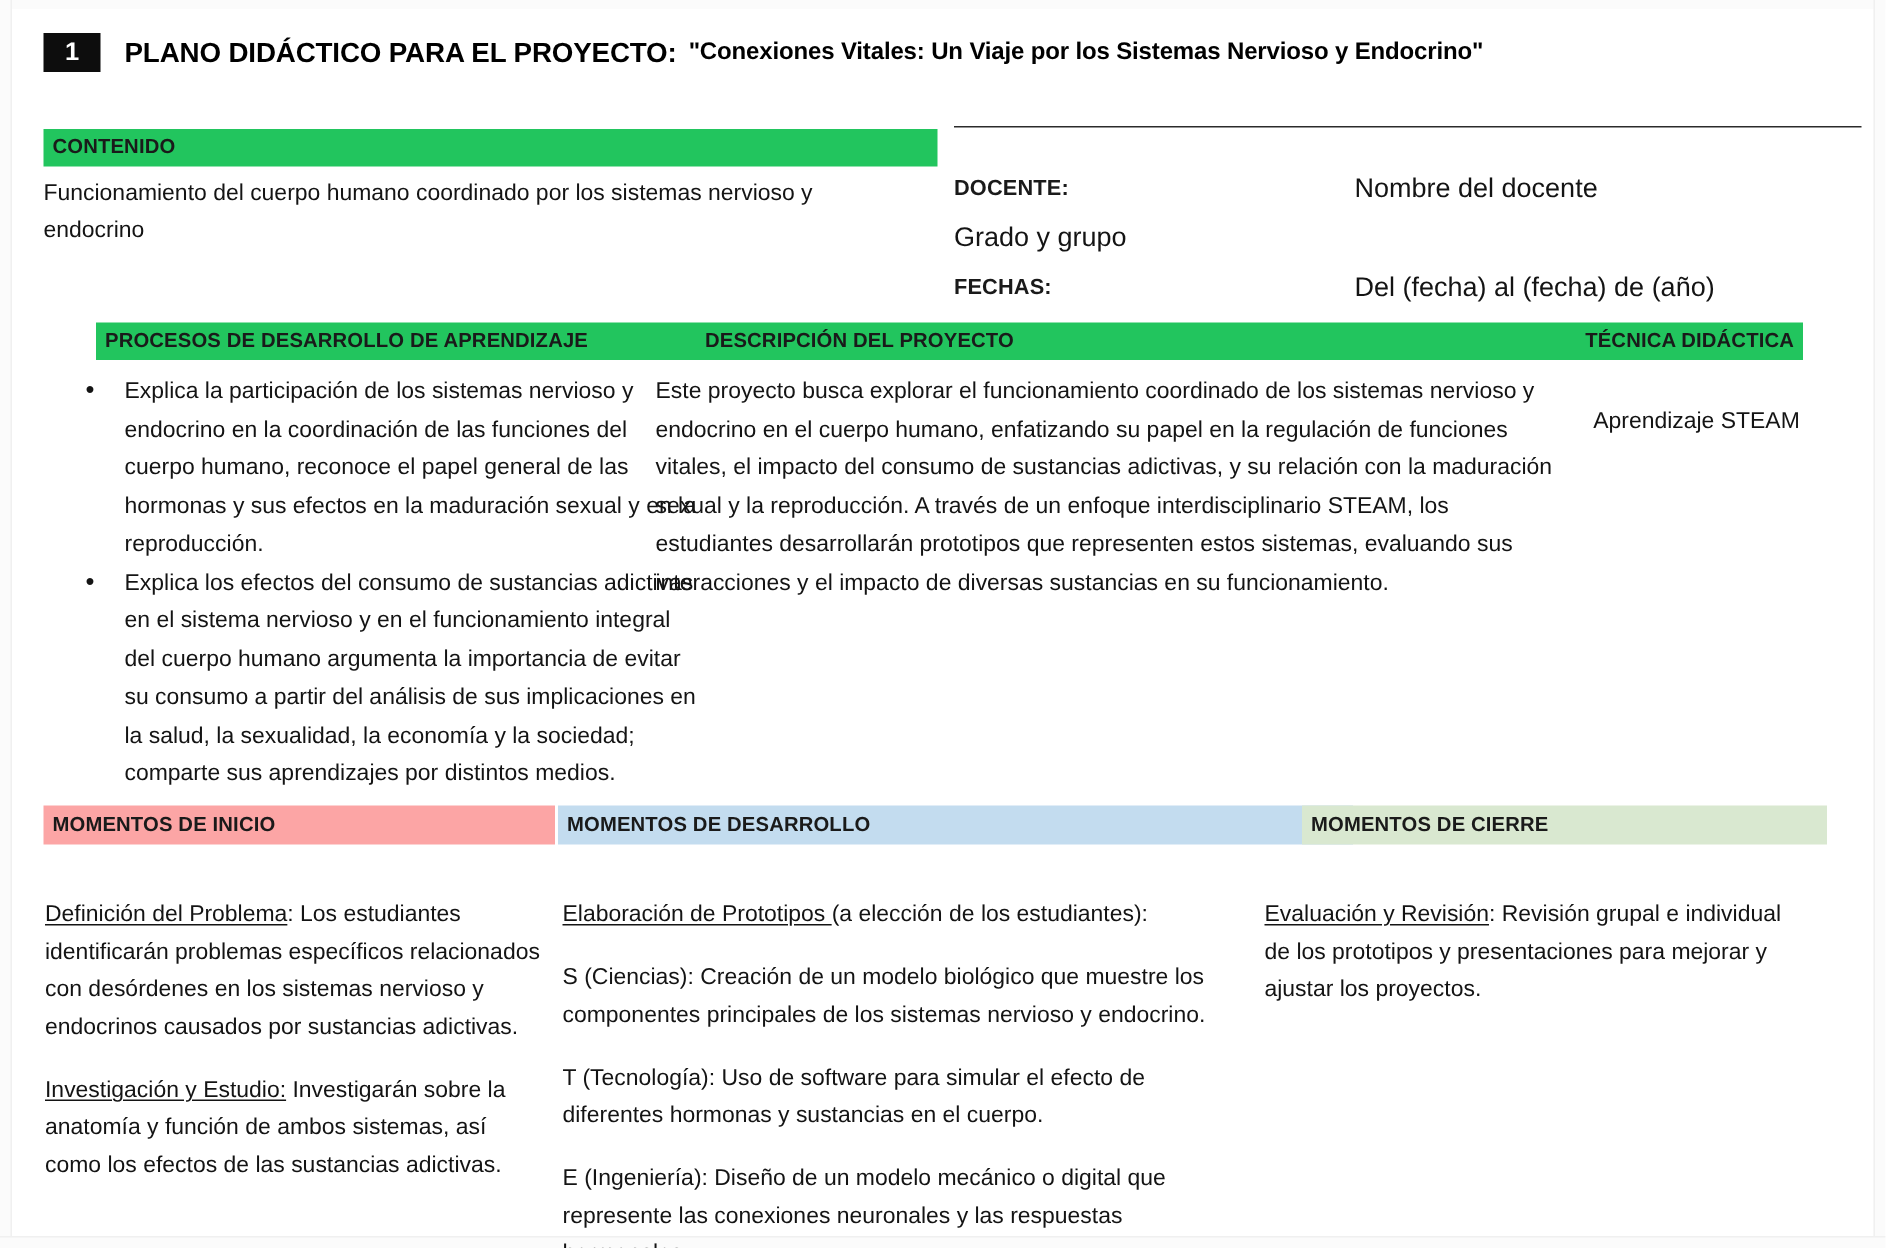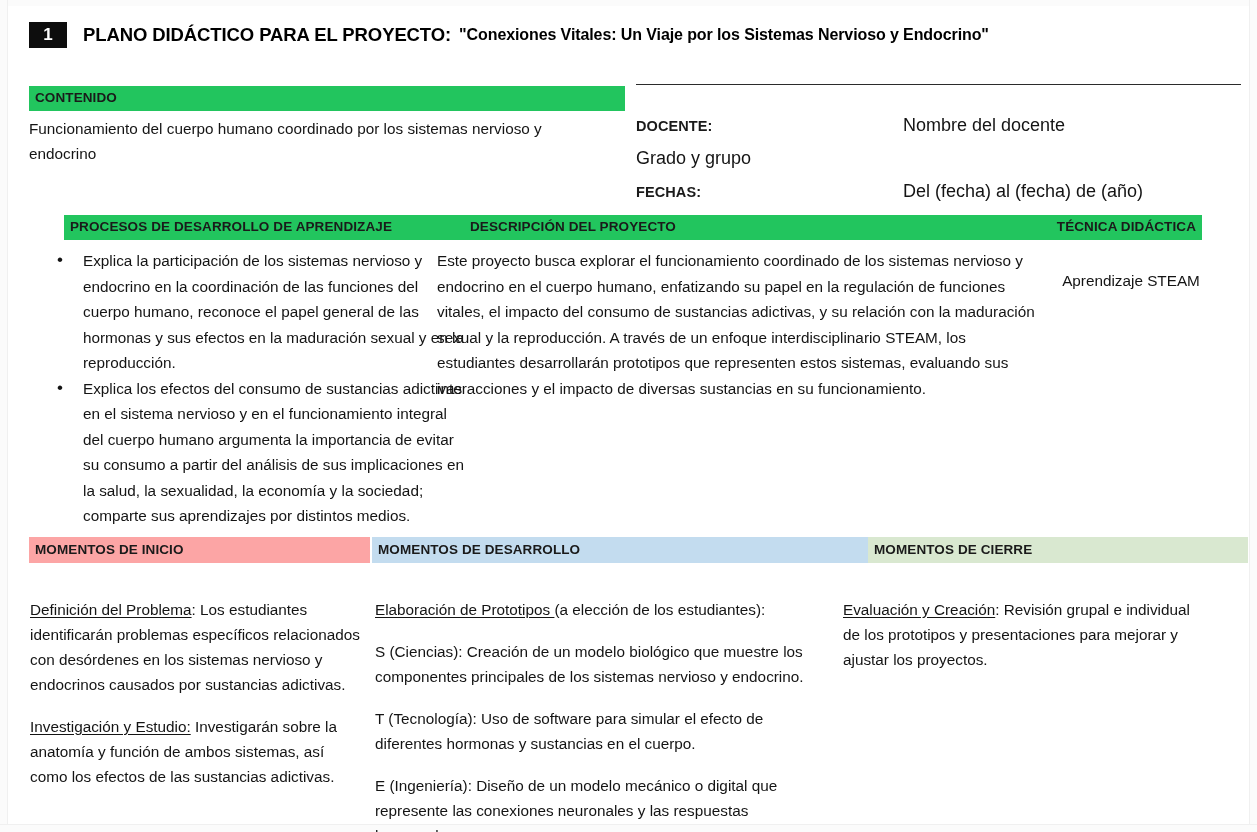--- a/index.html
+++ b/index.html
@@ -189,21 +189,21 @@
 
   
   .mom-bars { position: absolute; left: 29px; top: 537px; height: 26px; width: 1189px; }
   .mom-bar { position: absolute; top: 0; height: 26px; }
   .mom-bar span {
     position: absolute; left: 6px; top: 5px;
     font-size: 13.5px; font-weight: bold; color: #1a1a1a; letter-spacing: 0.1px;
   }
   .mom-inicio    { left: 0px;   width: 341px; background: #fca5a5; }
   .mom-desarrollo{ left: 343px; width: 494px; background: #c3dcef; padding-left: 36px; }
-  .mom-cierre    { left: 839px; width: 380px; background: #d9e8d0; }
+  .mom-cierre    { left: 839px; width: 350px; background: #d9e8d0; }
 
   
   .mom-col {
     position: absolute;
     top: 597px;
     font-size: 15.3px;
     line-height: 25px;
     color: #141414;
   }
   .mom-col p { margin: 0 0 17px 0; }
@@ -293,17 +293,17 @@
     <p>
       <span>T (Tecnología): Uso de software para simular el efecto de diferentes hormonas y sustancias en el cuerpo.</span>
     </p>
     <p>
       <span>E (Ingeniería): Diseño de un modelo mecánico o digital que represente las conexiones neuronales y las respuestas hormonales.</span>
     </p>
   </div>
 
   <div class="mom-col col-cierre">
     <p>
-      <span class="u">Evaluación y Creación</span><span>: Revisión grupal e individual de los prototipos y presentaciones para mejorar y ajustar los proyectos.</span>
+      <span class="u">Evaluación y Revisión</span><span>: Revisión grupal e individual de los prototipos y presentaciones para mejorar y ajustar los proyectos.</span>
     </p>
   </div>
 
 </div>
 
 </body></html>

